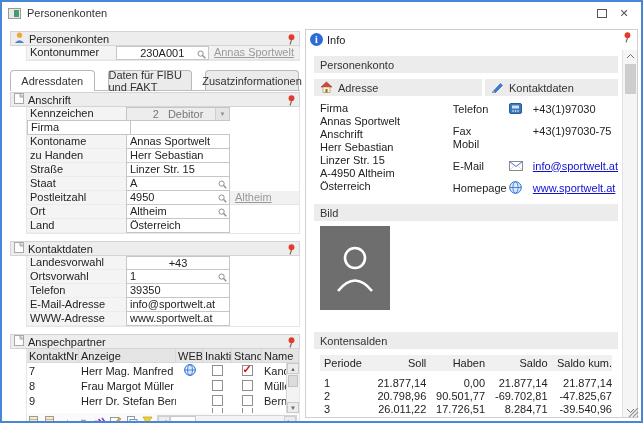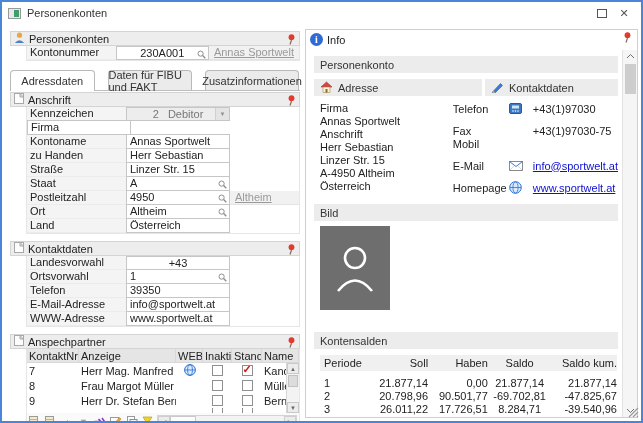--- a/index.html
+++ b/index.html
@@ -76,25 +76,25 @@
   .addr{width:168px;line-height:13px;padding-left:6px;box-sizing:border-box;}
   .cgrid{flex:1;}
   .crow{display:flex;align-items:center;height:13px;}
   .crow.sp{margin-bottom:9px;}
   .clabel{width:56px;}
   .cicon{width:24px;display:flex;align-items:center;}
   .cval{flex:1;white-space:nowrap;}
   .blink{color:#0f0fd0;text-decoration:underline;cursor:pointer;}
   .photo{width:70px;height:84px;background:#6e6e6e;margin:5px 0 0 6px;display:flex;align-items:center;justify-content:center;}
   .mt10{margin-top:10px;} .mt22{margin-top:22px;}
-  .ktable{margin:6px 1px 0 6px;}
+  .ktable{margin:6px 6px 0 6px;}
   .krow{display:flex;height:13px;line-height:12px;}
   .khead{height:16px;background:#f0f0f0;margin-bottom:6px;align-items:center;}
   .k0{width:50px;padding-left:4px;box-sizing:border-box;} .kn{width:62px;text-align:right;display:inline-block;}
-  .k3{width:66px;text-align:center;} .k4{width:68px;text-align:right;}
+  .k3{width:66px;text-align:right;} .k4{width:68px;text-align:right;}
   .iscroll{position:absolute;right:0;top:20px;bottom:0;width:15px;background:#f5f5f5;border-left:1px solid #e2e2e2;box-sizing:border-box;display:flex;flex-direction:column;align-items:center;}
   .ichev{height:12px;color:#707070;display:flex;align-items:center;justify-content:center;width:100%;}
   .ithumb{width:11px;height:30px;background:#cdcdcd;margin-top:2px;}
   .isp{flex:1;}
   .grip{position:absolute;right:2px;bottom:1px;}
 </style>
 </head>
 <body>
 
 <div class="window">

